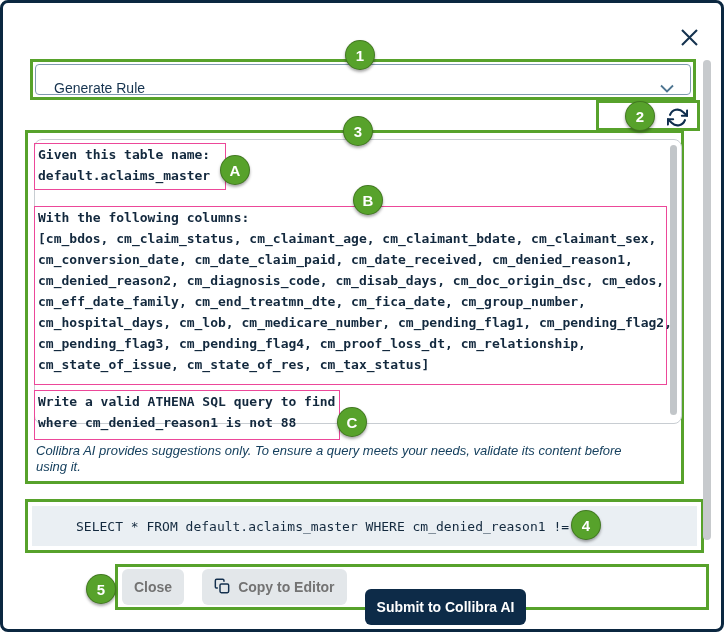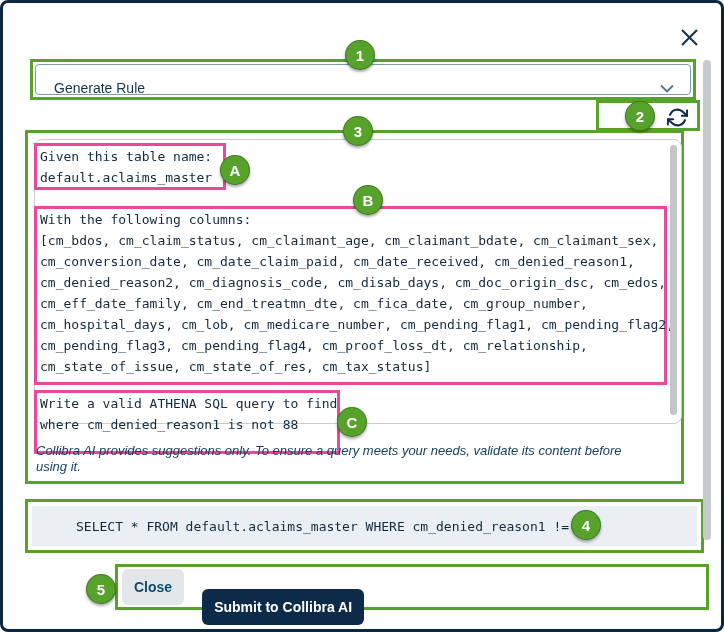--- a/index.html
+++ b/index.html
@@ -73,33 +73,34 @@
   
   .textarea {
     position: absolute; left: 6px; top: 6px;
     width: 648px; height: 285px;
     background: #ffffff;
     border: 1px solid #c8cdd2;
     border-radius: 8px;
   }
   .blue-box {
     position: absolute;
-    border: 3px solid #ec4899;
+    border: 1px solid #ec4899;
     background: transparent;
+    font-weight: bold;
   }
   .blue-box pre {
     font-family: "DejaVu Sans Mono", monospace;
     font-size: 13px; line-height: 21px;
     color: #13293e;
     padding: 0 3px;
     white-space: pre;
   }
   .blue-box-a { left: -1px; top: 3px;   width: 192px; height: 47px; }
   .blue-box-b { left: -1px; top: 66px;  width: 633px; height: 179px; }
-  .blue-box-c { left: -1px; top: 250px; width: 306px; height: 64px; }
+  .blue-box-c { left: -1px; top: 250px; width: 306px; height: 50px; }
 
   .inner-scroll-thumb {
     position: absolute; right: 4px; top: 5px;
     width: 7px; height: 270px;
     background: #c2c6c9; border-radius: 4px;
   }
   .outer-scroll-thumb {
     position: absolute; left: 700px; top: 57px;
     width: 8px; height: 480px;
     background: #c7cacd; border-radius: 4px;
@@ -128,21 +129,21 @@
   }
 
   
   .btn-row {
     position: absolute; left: 4px; top: 4px; right: 4px; bottom: 4px;
     display: flex; align-items: center; gap: 18px;
   }
   .btn {
     height: 36px;
     border: none; border-radius: 6px;
-    background: #e3e7ea; color: #0c4a6e;
+    background: #e3e7ea; color: #737373;
     font-family: "Liberation Sans", sans-serif;
     font-size: 14px; font-weight: bold;
     display: inline-flex; align-items: center; justify-content: center; gap: 8px;
     padding: 0 12px;
     cursor: pointer;
   }
   .btn-primary { background: #0d2b48; color: #ffffff; padding: 0 12px; margin-top: 39px; }
 </style>
 </head>
 <body>
@@ -217,20 +218,29 @@
       <pre>SELECT * FROM default.aclaims_master WHERE cm_denied_reason1 != 88</pre>
     </div>
   </div>
   <div class="badge badge-4">4</div>
 
   <div class="anno anno-box5">
     <div class="btn-row">
       <button class="btn">
         <span>Close</span>
       </button>
+      <button class="btn">
+        <span>
+          <svg width="16" height="16" viewBox="0 0 24 24" fill="none" stroke="#14304e" stroke-width="2.2" stroke-linecap="round" stroke-linejoin="round">
+            <rect x="9" y="9" width="13" height="13" rx="2" ry="2"></rect>
+            <path d="M5 15H4a2 2 0 0 1-2-2V4a2 2 0 0 1 2-2h9a2 2 0 0 1 2 2v1"></path>
+          </svg>
+        </span>
+        <span>Copy to Editor</span>
+      </button>
       <button class="btn btn-primary">
         <span>Submit to Collibra AI</span>
       </button>
     </div>
   </div>
   <div class="badge badge-5">5</div>
 
   <div class="outer-scroll-thumb"></div>
 
 </div>

